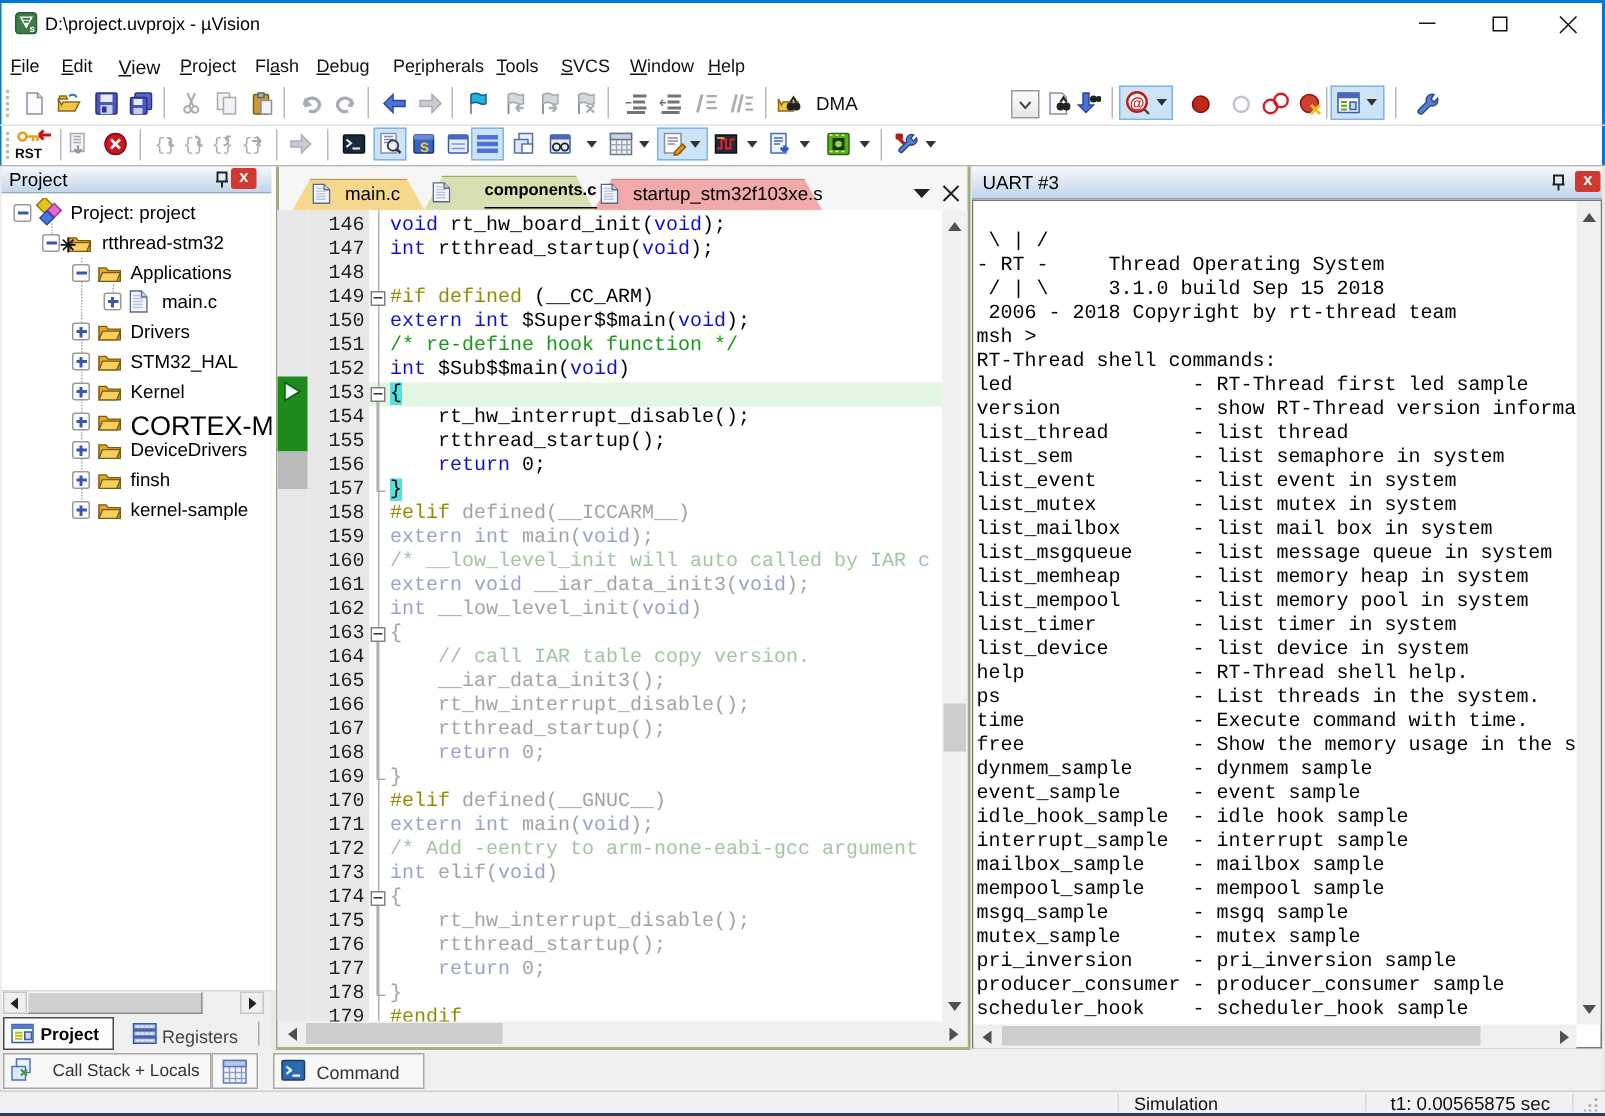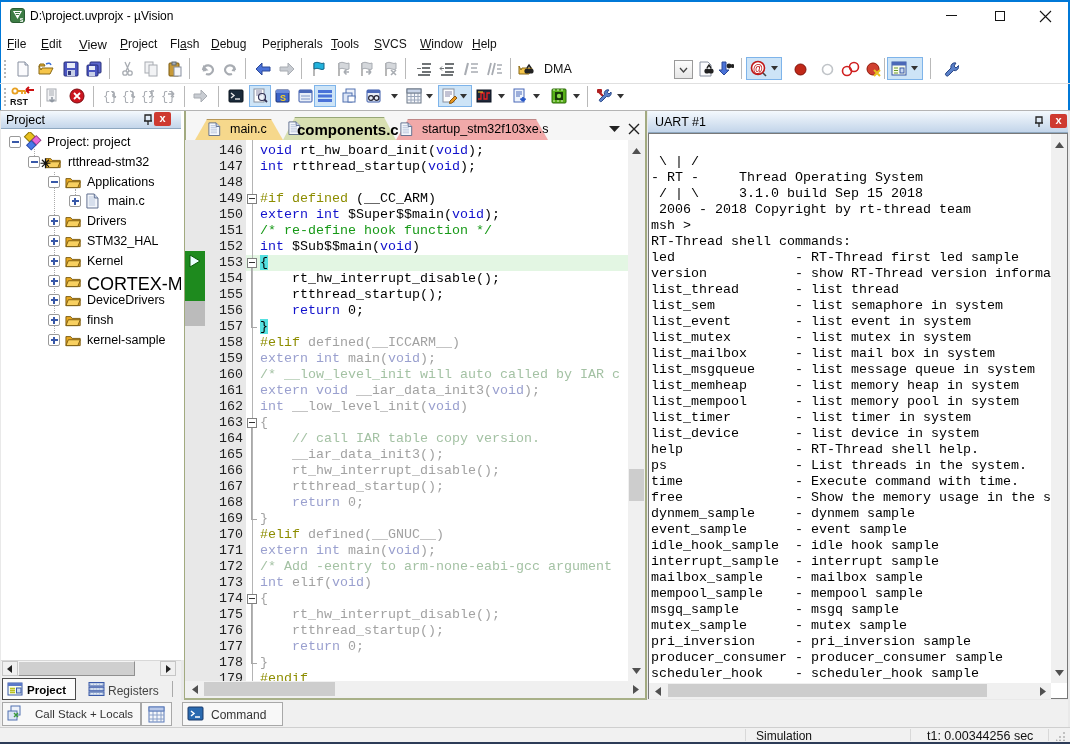--- a/index.html
+++ b/index.html
@@ -623,21 +623,21 @@
     <svg width="13" height="15">
       <use href="#doc" transform="scale(0.9)"></use>
     </svg>
   </div>
 <div class="abs" style="left:400px;top:122px">
     <svg width="13" height="15">
       <use href="#doc" transform="scale(0.9)"></use>
     </svg>
   </div>
 <div class="abs" style="left:230px;top:122px;font-size:12.5px;color:#000">main.c</div>
-<div class="abs" style="left:297px;top:121px;font-size:15px;font-weight:bold;color:#000;border-bottom:1px solid #000;padding-bottom:5px">components.c</div>
+<div class="abs" style="left:323px;top:121px;font-size:11px;font-weight:bold;color:#000;border-bottom:1px solid #000;padding-bottom:5px">components.c</div>
 <div class="abs" style="left:422px;top:122px;font-size:12.5px;color:#000">startup_stm32f103xe.s</div>
 <svg class="abs" style="left:608px;top:125px" width="13" height="8">
     <path d="M1 1 h11 l-5.5 6 z" fill="#222"></path>
   </svg>
 <svg class="abs" style="left:628px;top:123px" width="12" height="12">
     <path d="M1 1 l10 10 M11 1 l-10 10" stroke="#222" stroke-width="1.4" fill="none"></path>
   </svg>
 <div class="abs" style="left:185px;top:140px;width:443px;height:541px;background:#fff"></div>
 <div class="abs" style="left:185px;top:140px;width:20px;height:541px;background:#e8e8e8"></div>
 <div class="abs" style="left:205px;top:140px;width:41px;height:541px;background:#e8e8e8"></div>
@@ -743,21 +743,21 @@
 <div class="abs" style="left:185px;top:681px;width:460px;height:17px;background:#f0f0f0"></div>
 <svg class="abs" style="left:191px;top:685px" width="8" height="9">
     <path d="M7 0 v9 l-6-4.5 z" fill="#505050"></path>
   </svg>
 <svg class="abs" style="left:632px;top:685px" width="8" height="9">
     <path d="M1 0 v9 l6-4.5 z" fill="#505050"></path>
   </svg>
 <div class="abs" style="left:204px;top:682px;width:131px;height:14px;background:#cdcdcd"></div>
 <div class="abs" style="left:184px;top:698px;width:462px;height:2px;background:#a8b088"></div>
 <div class="abs hdr" style="left:648px;top:111px;width:420px;height:22px"></div>
-<div class="abs" style="left:655px;top:115px;font-size:12.5px;color:#000">UART #1</div>
+<div class="abs" style="left:655px;top:115px;font-size:12.5px;color:#000">UART #3</div>
 <svg class="abs" style="left:1034px;top:116px" width="10" height="12">
     <path d="M2 1 h6 v6 h-6 z M1 7 h8 M5 7 v4" stroke="#222" fill="none" stroke-width="1.3"></path>
   </svg>
 <div class="xbtn" style="left:1050px;top:114px;width:17px;height:14px;font-size:11px;line-height:13px">x</div>
 <div class="abs" style="left:648px;top:133px;width:420px;height:566px;background:#fff;border:1px solid #787878"></div>
 <div class="abs" style="left:649px;top:134px;width:402px;height:549px;overflow:hidden;background:#fff">
 <pre class="mono" style="position:absolute;left:2px;top:20px;color:#000"> \ | /
 - RT -     Thread Operating System
  / | \     3.1.0 build Sep 15 2018
  2006 - 2018 Copyright by rt-thread team
@@ -831,20 +831,20 @@
       <path d="M4 6 l3 2.5 l-3 2.5" stroke="#fff" stroke-width="1.5" fill="none"></path>
       <path d="M8 12 h5" stroke="#fff" stroke-width="1.5"></path>
     </svg>
   </div>
 <div class="abs" style="left:211px;top:708px;font-size:12px;color:#333">Command</div>
 <div class="abs" style="left:0;top:727px;width:1070px;height:15px;background:#f1f1f1;border-top:1px solid #cfcfcf"></div>
 <div class="abs" style="left:745px;top:729px;width:1px;height:12px;background:#d8d8d8"></div>
 <div class="abs" style="left:910px;top:729px;width:1px;height:12px;background:#d8d8d8"></div>
 <div class="abs" style="left:1048px;top:729px;width:1px;height:12px;background:#d8d8d8"></div>
 <div class="abs" style="left:756px;top:729px;font-size:12px;color:#111">Simulation</div>
-<div class="abs" style="left:927px;top:729px;font-size:12.5px;color:#111">t1: 0.00344256 sec</div>
+<div class="abs" style="left:927px;top:729px;font-size:12.5px;color:#111">t1: 0.00565875 sec</div>
 <svg class="abs" style="left:1056px;top:731px" width="10" height="10">
     <circle cx="8" cy="2" r="1" fill="#b0b0b0"></circle>
     <circle cx="4" cy="6" r="1" fill="#b0b0b0"></circle>
     <circle cx="8" cy="6" r="1" fill="#b0b0b0"></circle>
     <circle cx="0.5" cy="9.5" r="1" fill="#b0b0b0"></circle>
     <circle cx="4" cy="9.5" r="1" fill="#b0b0b0"></circle>
     <circle cx="8" cy="9.5" r="1" fill="#b0b0b0"></circle>
   </svg>
 </body></html>

